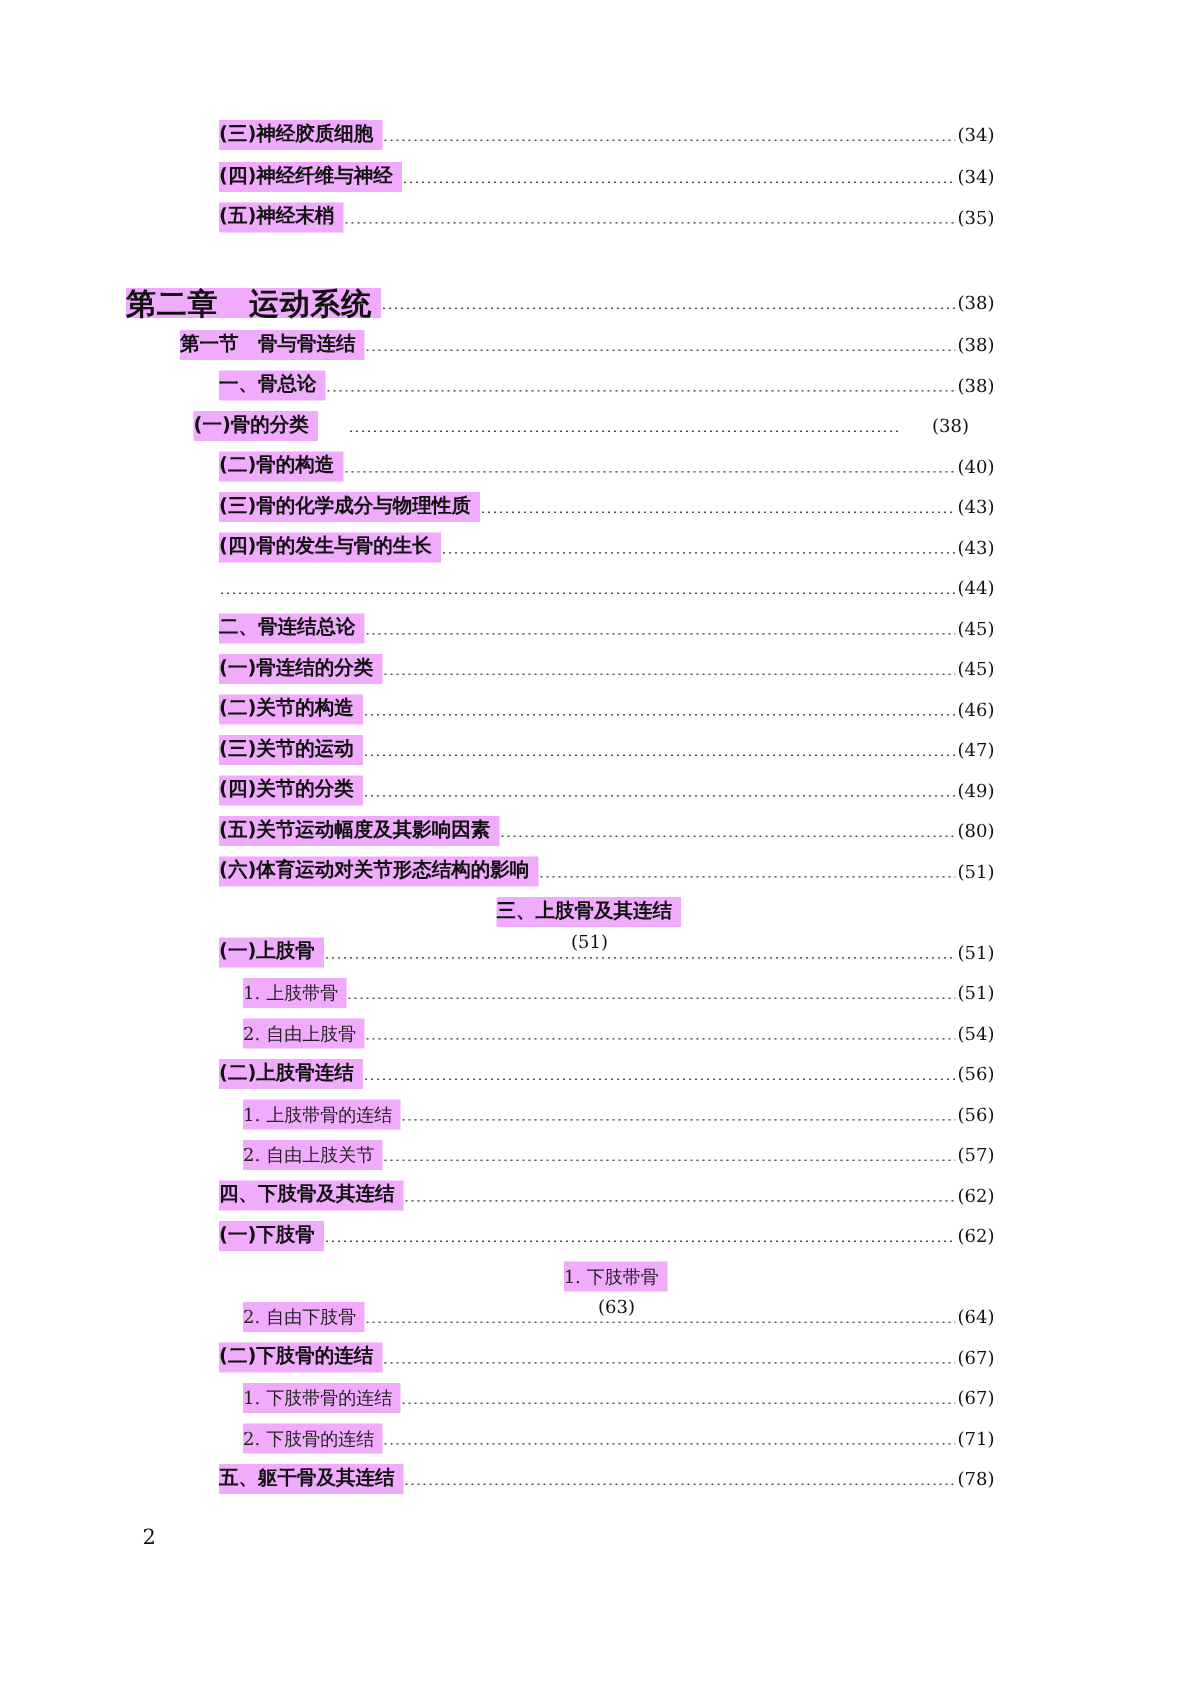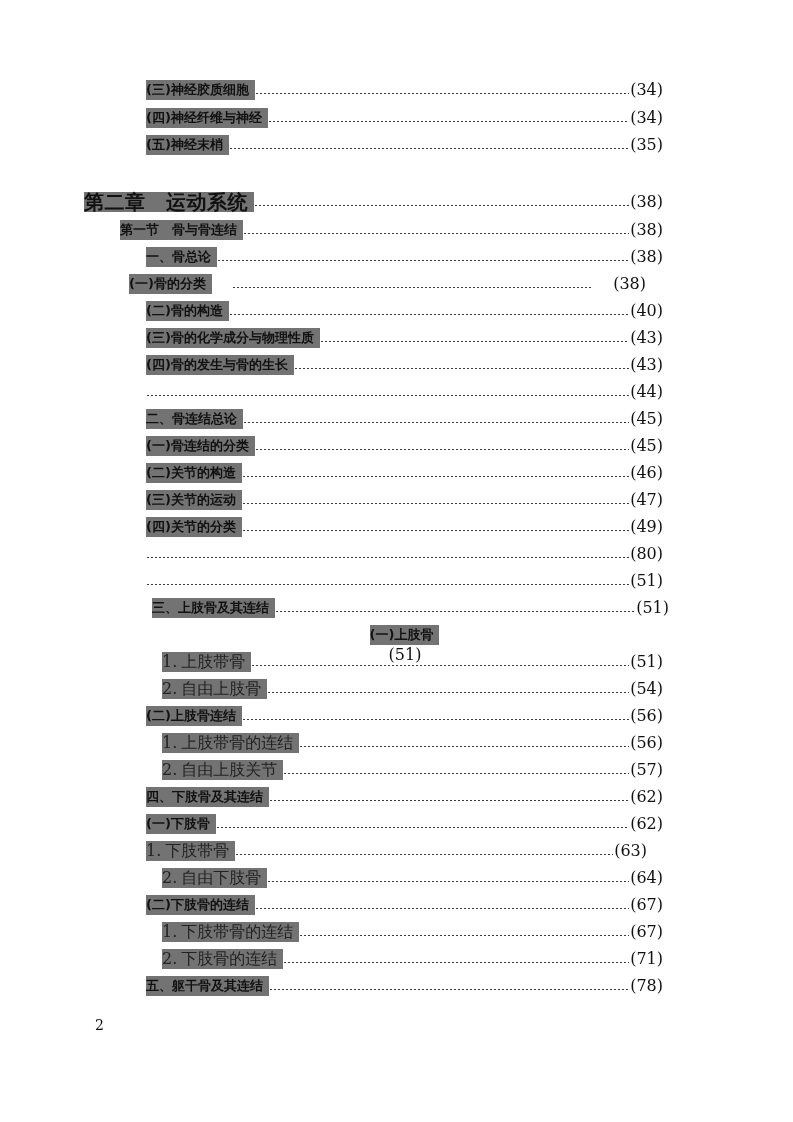--- a/index.html
+++ b/index.html
@@ -1,32 +1,32 @@
 <!DOCTYPE html>
 <html><head>
 <meta charset="utf-8">
 <style>
   html, body { margin: 0; padding: 0; background: #ffffff; }
   body { width: 793px; height: 1122px; position: relative; overflow: hidden;
          font-family: "DejaVu Sans", sans-serif; color: #111; }
   .toc { position: absolute; left: 0; top: 0; width: 793px; }
   .row { position: absolute; left: 0; height: 20px; display: flex; align-items: center; white-space: nowrap; }
-  .row .label { font-size: 13px; line-height: 20px; padding-right: 6px; background: #737373; }
+  .row .label { font-size: 13px; line-height: 20px; padding-right: 6px; background: #f0abfc; }
   .row .leader { flex: 1; height: 20px; position: relative; overflow: hidden; }
   .row .leader::before {
     content: ""; position: absolute; left: 0; right: 0; bottom: 6px; height: 1px;
     background-image: radial-gradient(circle, #333 0.7px, transparent 0.9px);
     background-size: 4px 2px; background-repeat: repeat-x;
   }
-  .row .page { font-family: "DejaVu Serif", serif; font-size: 16px; line-height: 20px; padding-left: 1px; }
+  .row .page { font-family: "DejaVu Serif", serif; font-size: 12px; line-height: 20px; padding-left: 1px; }
   .lvl-chapter .label { font-family: "DejaVu Serif", serif; font-size: 20px; font-weight: bold; letter-spacing: 0.5px; }
   .lvl-section .label { font-family: "DejaVu Serif", serif; font-size: 13px; font-weight: bold; }
   .lvl-part .label { font-weight: bold; font-size: 13px; }
   .lvl-sub .label { font-size: 13px; font-weight: 600; }
-  .lvl-item .label { font-size: 16px; font-weight: normal; color: #222; }
+  .lvl-item .label { font-size: 12px; font-weight: normal; color: #222; }
   .lvl-item .num { font-family: "DejaVu Serif", serif; margin-right: 4px; }
   .folio { position: absolute; left: 95px; top: 1017px; font-family: "DejaVu Serif", serif; font-size: 14px; }
 </style>
 </head>
 <body>
 
 <div class="toc" id="toc">
     <div class="row lvl-sub" style="top: 80px; left: 146px; width: 517px;">
       <span class="label">(三)神经胶质细胞</span>
       <span class="leader"></span>
@@ -100,33 +100,35 @@
       <span class="label">(三)关节的运动</span>
       <span class="leader"></span>
       <span class="page">(47)</span>
     </div>
     <div class="row lvl-sub" style="top: 517px; left: 146px; width: 517px;">
       <span class="label">(四)关节的分类</span>
       <span class="leader"></span>
       <span class="page">(49)</span>
     </div>
     <div class="row lvl-sub" style="top: 544px; left: 146px; width: 517px;">
+      <span class="label">(五)关节运动幅度及其影响因素</span>
       <span class="leader"></span>
       <span class="page">(80)</span>
     </div>
     <div class="row lvl-sub" style="top: 571px; left: 146px; width: 517px;">
+      <span class="label">(六)体育运动对关节形态结构的影响</span>
       <span class="leader"></span>
       <span class="page">(51)</span>
     </div>
-    <div class="row lvl-part" style="top: 598px; left: 152px; width: 517px;">
+    <div class="row lvl-part" style="top: 598px; left: 134px; width: 517px; flex-direction: column;">
       <span class="label">三、上肢骨及其连结</span>
       <span class="leader"></span>
       <span class="page">(51)</span>
     </div>
-    <div class="row lvl-sub" style="top: 625px; left: 146px; width: 517px; flex-direction: column;">
+    <div class="row lvl-sub" style="top: 625px; left: 146px; width: 517px;">
       <span class="label">(一)上肢骨</span>
       <span class="leader"></span>
       <span class="page">(51)</span>
     </div>
     <div class="row lvl-item" style="top: 652px; left: 162px; width: 501px;">
       <span class="label"><span class="num">1.</span><span>上肢带骨</span></span>
       <span class="leader"></span>
       <span class="page">(51)</span>
     </div>
     <div class="row lvl-item" style="top: 679px; left: 162px; width: 501px;">
@@ -152,21 +154,21 @@
     <div class="row lvl-part" style="top: 787px; left: 146px; width: 517px;">
       <span class="label">四、下肢骨及其连结</span>
       <span class="leader"></span>
       <span class="page">(62)</span>
     </div>
     <div class="row lvl-sub" style="top: 814px; left: 146px; width: 517px;">
       <span class="label">(一)下肢骨</span>
       <span class="leader"></span>
       <span class="page">(62)</span>
     </div>
-    <div class="row lvl-item" style="top: 841px; left: 146px; width: 501px;">
+    <div class="row lvl-item" style="top: 841px; left: 160px; width: 501px; flex-direction: column;">
       <span class="label"><span class="num">1.</span><span>下肢带骨</span></span>
       <span class="leader"></span>
       <span class="page">(63)</span>
     </div>
     <div class="row lvl-item" style="top: 868px; left: 162px; width: 501px; text-align: right;">
       <span class="label"><span class="num">2.</span><span>自由下肢骨</span></span>
       <span class="leader"></span>
       <span class="page">(64)</span>
     </div>
     <div class="row lvl-sub" style="top: 895px; left: 146px; width: 517px;">

